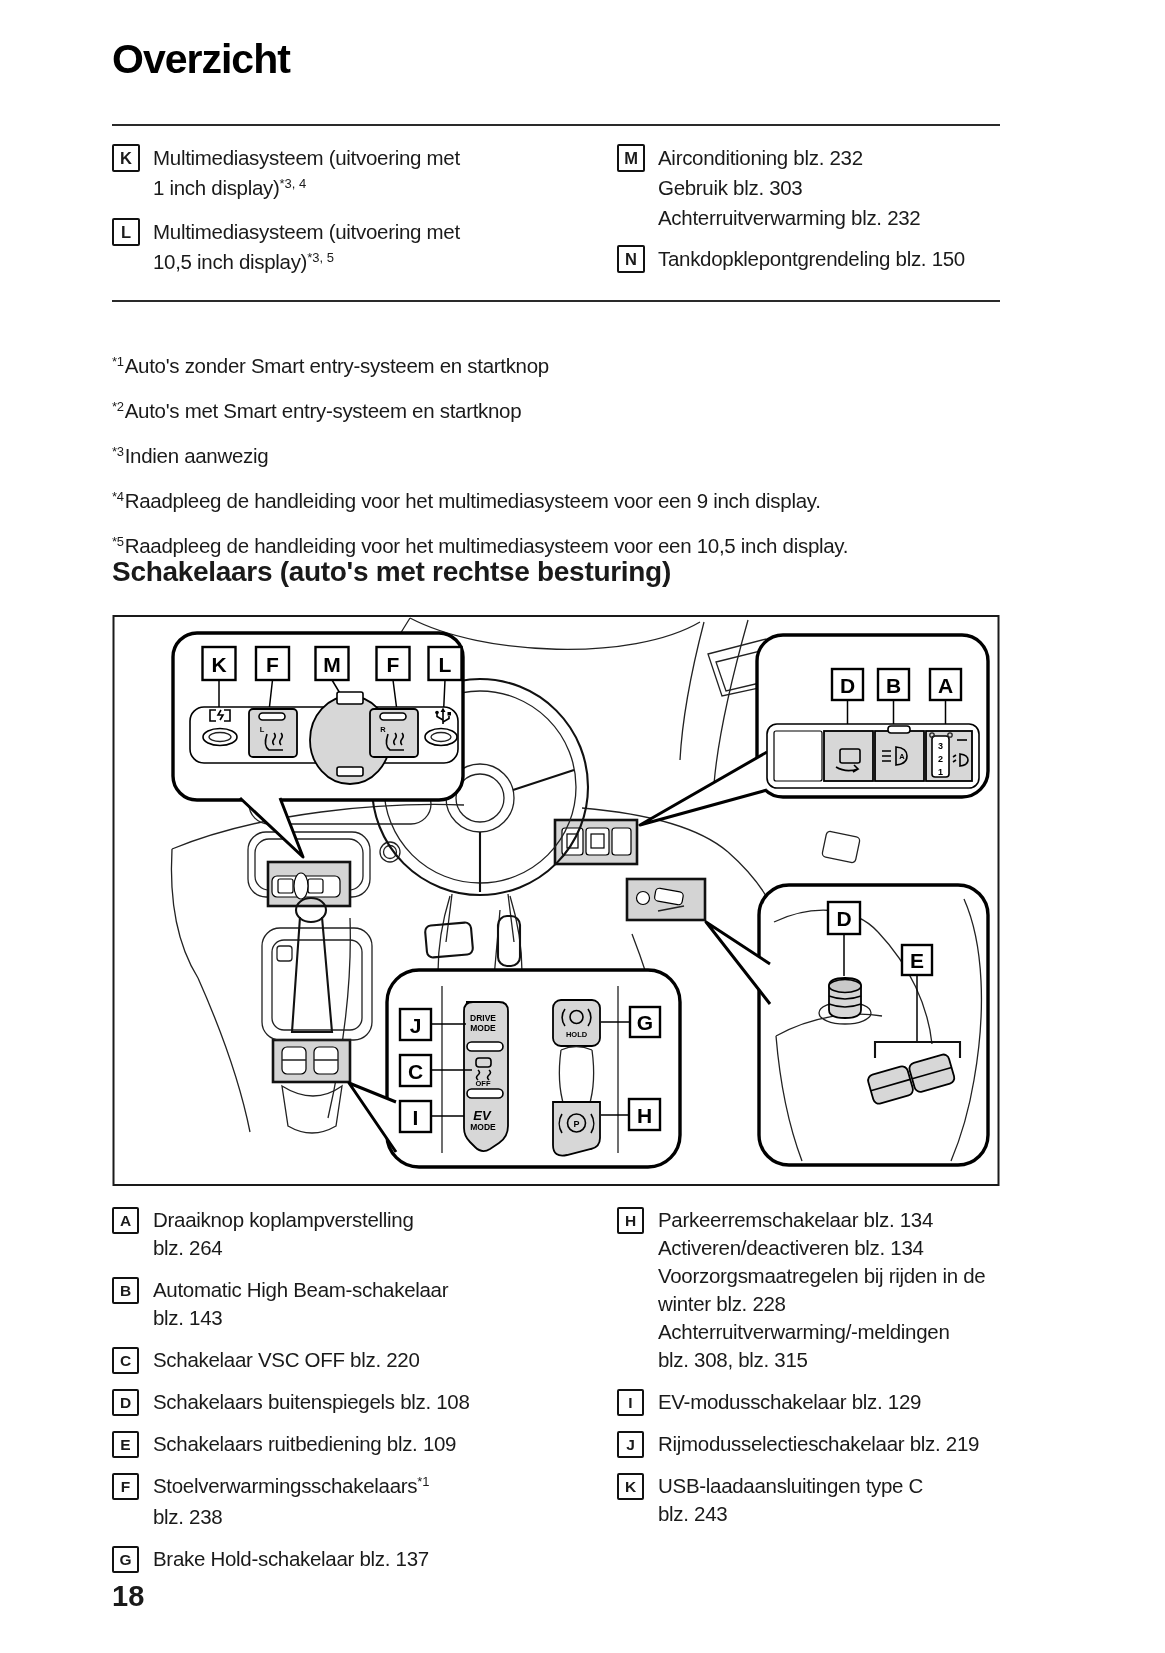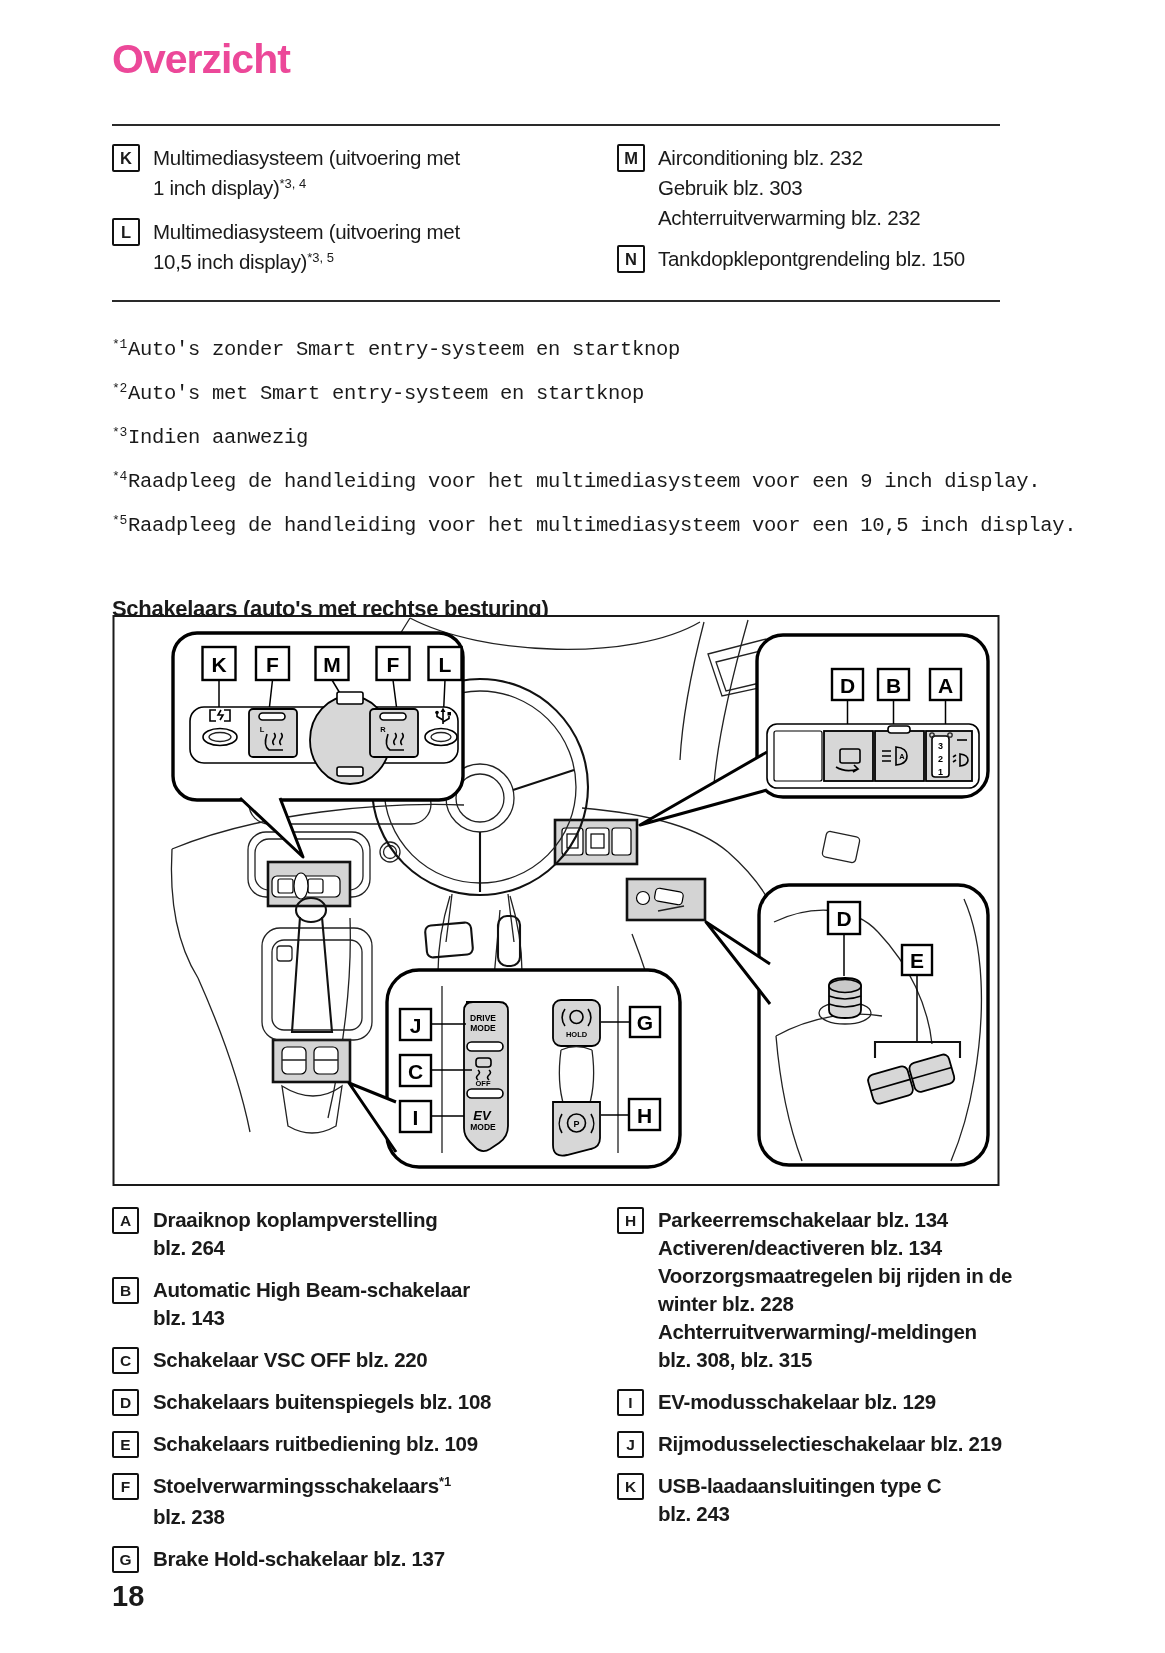--- a/index.html
+++ b/index.html
@@ -1,41 +1,41 @@
 <!DOCTYPE html>
 <html><head>
 <meta charset="utf-8">
 <style>
   html,body{margin:0;padding:0;background:#fff;}
   .page{position:relative;width:1165px;height:1653px;background:#fff;overflow:hidden;
         font-family:"Liberation Sans",sans-serif;color:#1a1a1a;}
-  .title{position:absolute;left:112px;top:36px;font-size:41px;font-weight:700;letter-spacing:-1px;color:#ec4899;}
+  .title{position:absolute;left:112px;top:36px;font-size:41px;font-weight:700;letter-spacing:-1px;color:#000000;}
   .rule{position:absolute;left:112px;width:888px;height:2px;background:#2a2a2a;}
   .r1{top:124px}.r2{top:300px}
   .toplist{position:absolute;top:143px;}
   .tl-left{left:112px;width:490px;}
   .tl-right{left:617px;width:440px;}
   .item{display:flex;align-items:flex-start;margin-bottom:11px;}
   .chip{flex:0 0 auto;width:28px;height:28px;box-sizing:border-box;border:2px solid #111;border-radius:2px;
         display:flex;align-items:center;justify-content:center;font-size:16.5px;font-weight:700;
         margin-right:13px;margin-top:1px;background:#fff;}
   .itext{font-size:20.5px;line-height:30px;letter-spacing:-0.3px;}
   .ln{display:block;}
   .fmark{font-size:13px;position:relative;top:-7px;letter-spacing:0;text-align:center;}
-  .fnotes{position:absolute;left:112px;top:336px;font-family:Liberation Mono, monospace;}
+  .fnotes{position:absolute;left:112px;top:352px;}
   .fnote{font-size:20.5px;line-height:28px;margin-bottom:14px;letter-spacing:-0.3px;}
   .fnote .fm{font-size:13px;position:relative;top:-7px;margin-right:1px;}
-  .sheading{position:absolute;left:112px;top:556px;font-size:22px;font-weight:700;letter-spacing:-0.3px;margin-top:40px;}
+  .sheading{position:absolute;left:112px;top:556px;font-size:28px;font-weight:700;letter-spacing:-0.3px;}
   .diagram{position:absolute;left:112px;top:612px;}
   .bottomlist{position:absolute;top:1206px;}
   .bl-left{left:112px;width:495px;}
   .bl-right{left:617px;width:445px;}
   .bottomlist .item{margin-bottom:14px;}
   .bottomlist .chip{width:27px;height:27px;font-size:15.5px;margin-right:14px;}
-  .bottomlist .itext{font-size:20.5px;line-height:28px;font-weight:bold;}
+  .bottomlist .itext{font-size:20.5px;line-height:28px;}
   .pagenum{position:absolute;left:112px;top:1580px;font-size:29px;font-weight:700;}
   
   svg .sk{fill:none;stroke:#222;stroke-width:1.3px;}
   svg .sk2{fill:none;stroke:#111;stroke-width:2.1px;}
   svg .hl{fill:#d4d4d4;stroke:#111;stroke-width:2.6px;}
   svg .cbox{fill:#fff;stroke:#000;stroke-width:3.4px;}
   svg .tail{fill:#fff;stroke:#000;stroke-width:3px;stroke-linejoin:round;}
   svg .lb{fill:#fff;stroke:#000;stroke-width:2.4px;}
   svg .ltr{font:700 21px "Liberation Sans",sans-serif;text-anchor:middle;fill:#000;}
   svg .btn{fill:#d7d7d7;stroke:#000;stroke-width:1.8px;}

